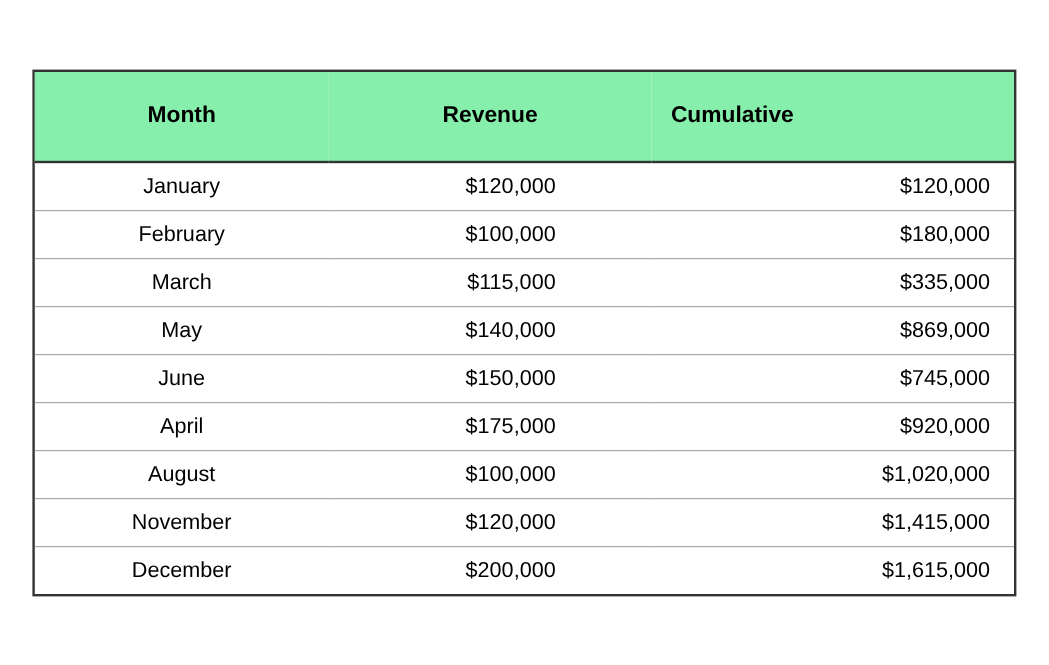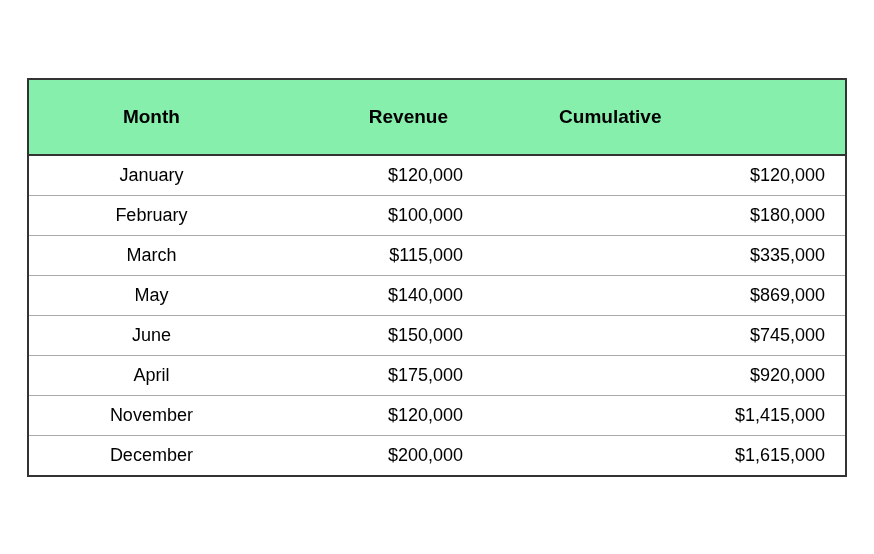--- a/index.html
+++ b/index.html
@@ -114,20 +114,25 @@
           <td>June</td>
           <td>$150,000</td>
           <td>$745,000</td>
         </tr>
         <tr>
           <td>April</td>
           <td>$175,000</td>
           <td>$920,000</td>
         </tr>
         <tr>
+          <td>August</td>
+          <td>$100,000</td>
+          <td>$1,020,000</td>
+        </tr>
+        <tr>
           <td>November</td>
           <td>$120,000</td>
           <td>$1,415,000</td>
         </tr>
         <tr>
           <td>December</td>
           <td>$200,000</td>
           <td>$1,615,000</td>
         </tr>
       </tbody>

